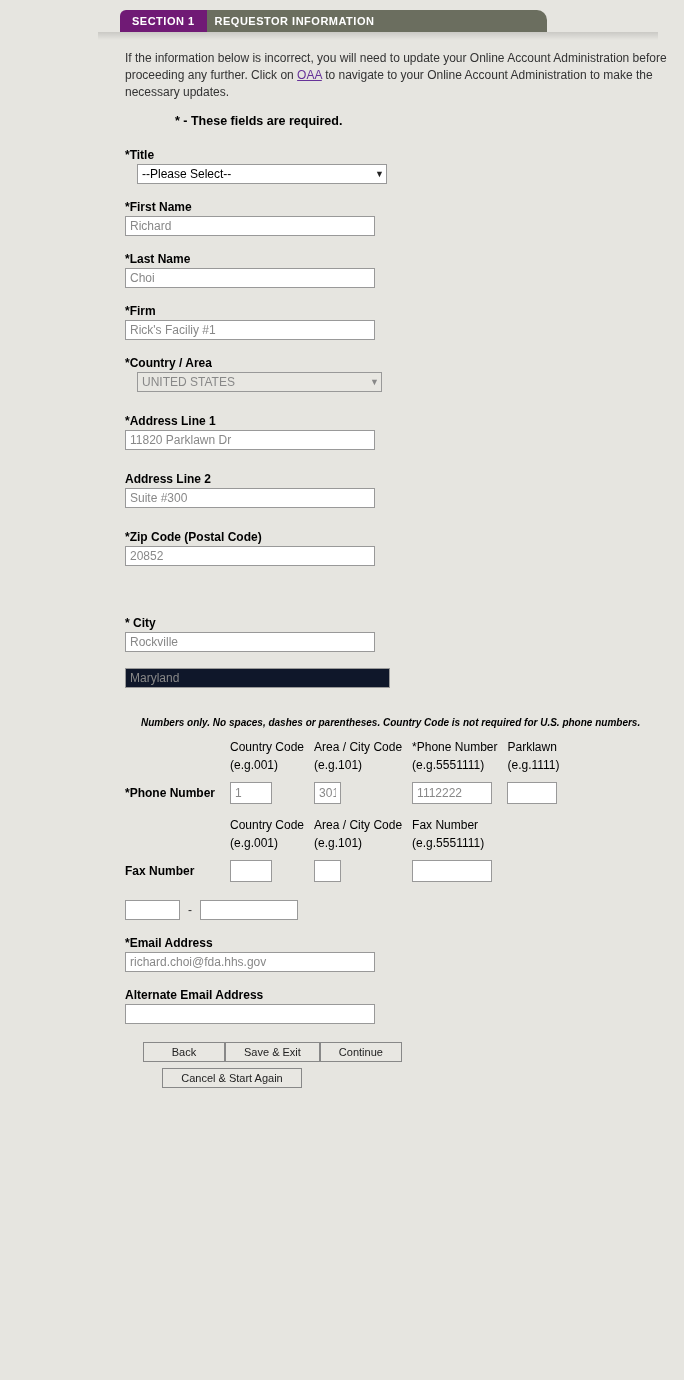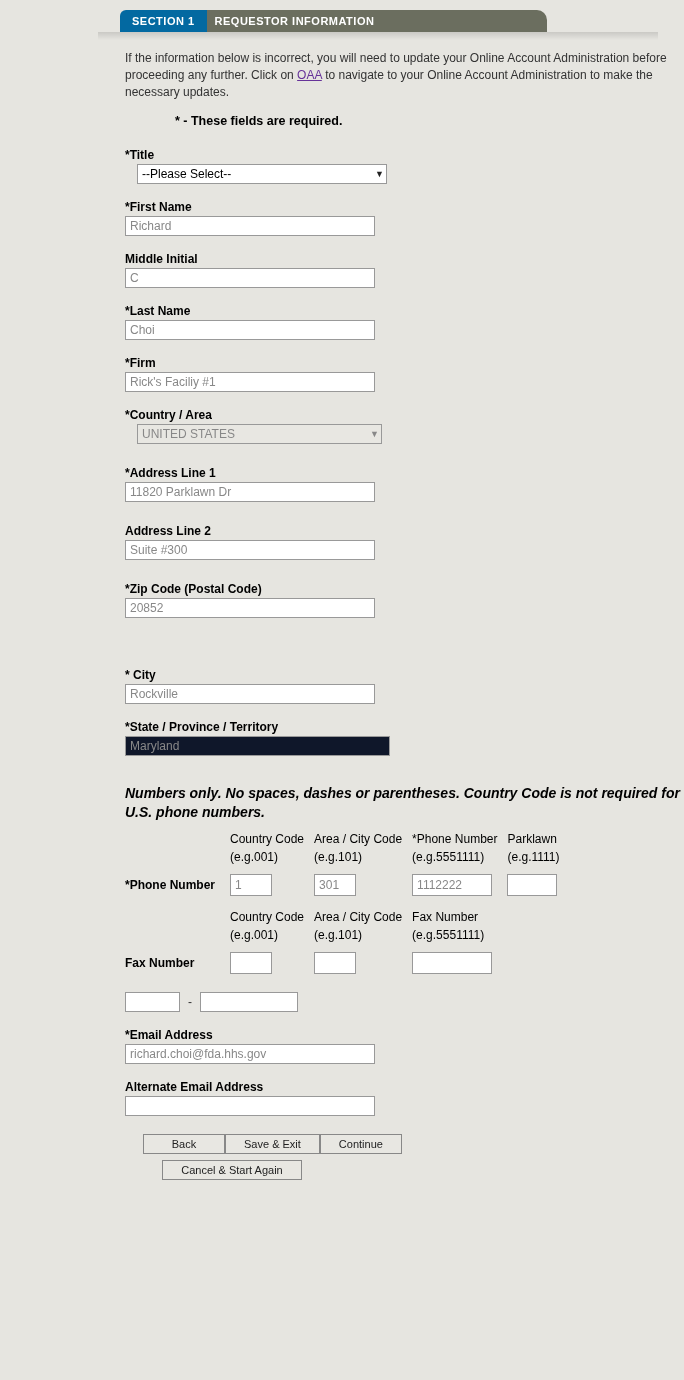--- a/index.html
+++ b/index.html
@@ -12,21 +12,21 @@
     color: #333;
     width: 684px;
   }
   .section-header {
     margin: 10px 0 0 120px;
     display: flex;
     align-items: stretch;
     height: 22px;
   }
   .tab-dark {
-    background: #0369a1;
+    background: #701a75;
     color: #fff;
     font-weight: bold;
     font-size: 11px;
     padding: 4px 12px;
     display: flex;
     align-items: center;
     border-top-left-radius: 6px;
     letter-spacing: 0.5px;
   }
   .tab-light {
@@ -118,23 +118,23 @@
   .select-disabled + .select-arrow {
     color: #888;
   }
   .state-input {
     width: 265px;
     background: #0f172a;
   }
   .italic-note {
     font-style: italic;
     font-weight: bold;
-    font-size: 14px;
-    color: #000;
-    margin: 4px 0 10px 0;
+    font-size: 10px;
+    color: #000;
+    margin: 4px 0 10px 16px;
     line-height: 1.35;
   }
   .phone-table {
     border-collapse: collapse;
     margin-bottom: 16px;
   }
   .phone-table th {
     font-weight: normal;
     text-align: left;
     font-size: 12px;
@@ -162,21 +162,21 @@
   .small-input {
     width: 42px;
     height: 22px;
     border: 1px solid #999;
     padding: 2px 4px;
     font-size: 12px;
     text-align: left;
     color: #888;
   }
   .area-input {
-    width: 42px;
+    width: 27px;
     height: 22px;
     border: 1px solid #999;
     padding: 2px 4px;
     font-size: 12px;
     color: #888;
   }
   .num-input {
     width: 80px;
     height: 22px;
     border: 1px solid #999;
@@ -243,24 +243,20 @@
       <input class="select-input" readonly="" style="color: rgb(0, 0, 0);" value="--Please Select--">
       <span class="select-arrow">▼</span>
     </div>
   </div>
 
   <div class="field">
     <label class="field-label">*First Name</label>
     <input class="text-input" value="Richard" style="">
   </div>
 
-  <div class="field">
-    <label class="field-label">Middle Initial</label>
-    <input class="text-input" value="C" style="">
-  </div>
 
   <div class="field">
     <label class="field-label">*Last Name</label>
     <input class="text-input" value="Choi" style="">
   </div>
 
   <div class="field">
     <label class="field-label">*Firm</label>
     <input class="text-input" value="Rick's Faciliy #1" style="">
   </div>
@@ -287,21 +283,20 @@
     <label class="field-label">*Zip Code (Postal Code)</label>
     <input class="text-input" value="20852" style="">
   </div>
 
   <div class="field">
     <label class="field-label">* City</label>
     <input class="text-input" value="Rockville" style="">
   </div>
 
   <div class="field" style="margin-bottom:28px;">
-    <label class="field-label">*State / Province / Territory</label>
     <input class="text-input state-input" value="Maryland" style="">
   </div>
 
   <div class="italic-note">Numbers only. No spaces, dashes or parentheses. Country Code is not required for U.S. phone numbers.</div>
 
   <table class="phone-table">
     <tbody>
         <tr>
       <th></th>
       <th>Country Code</th>

